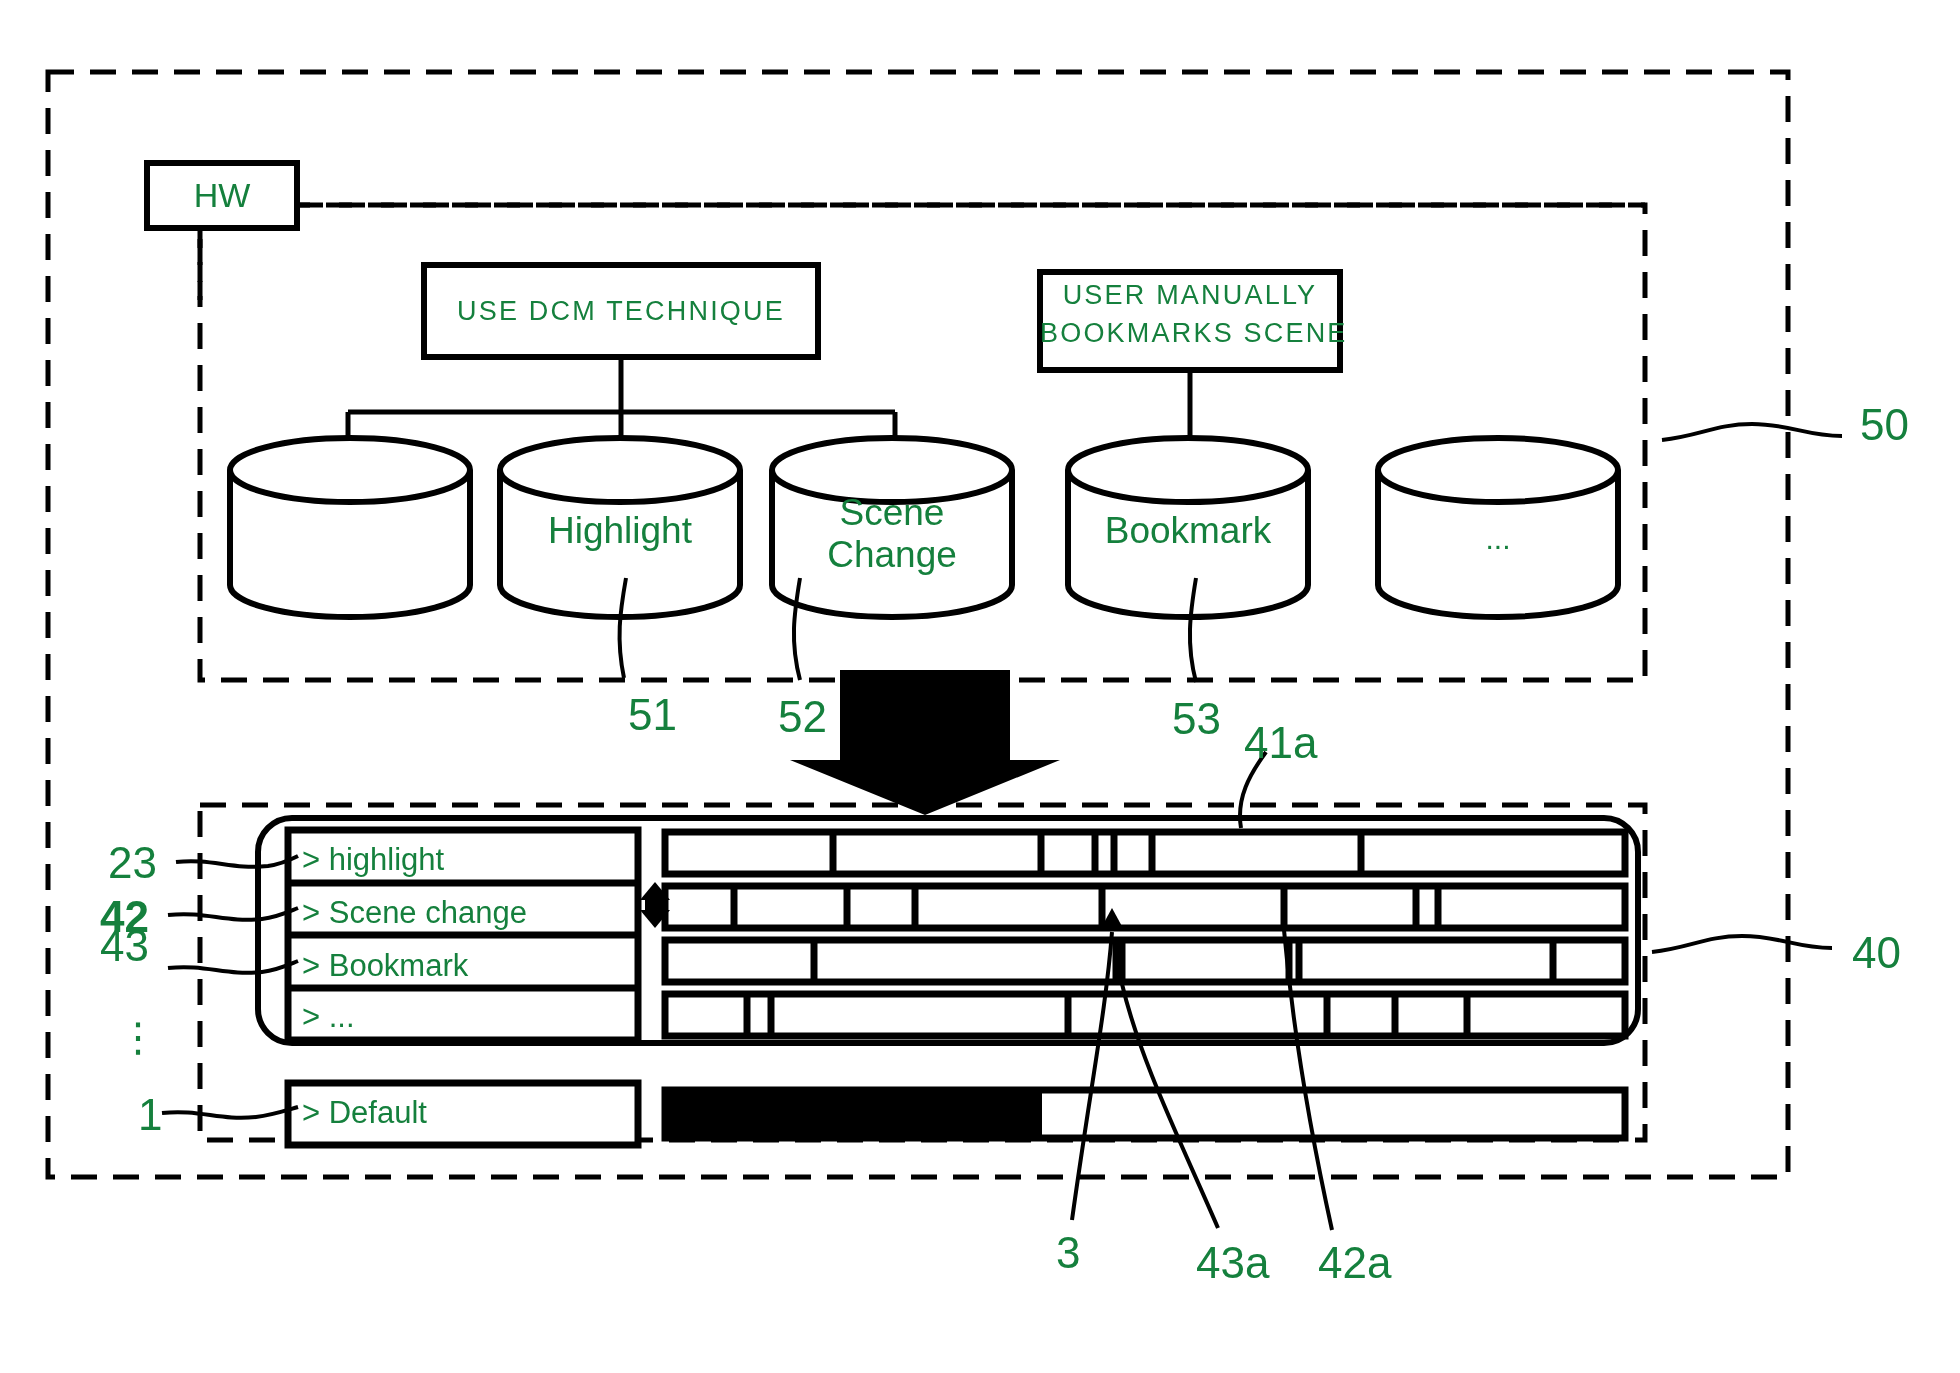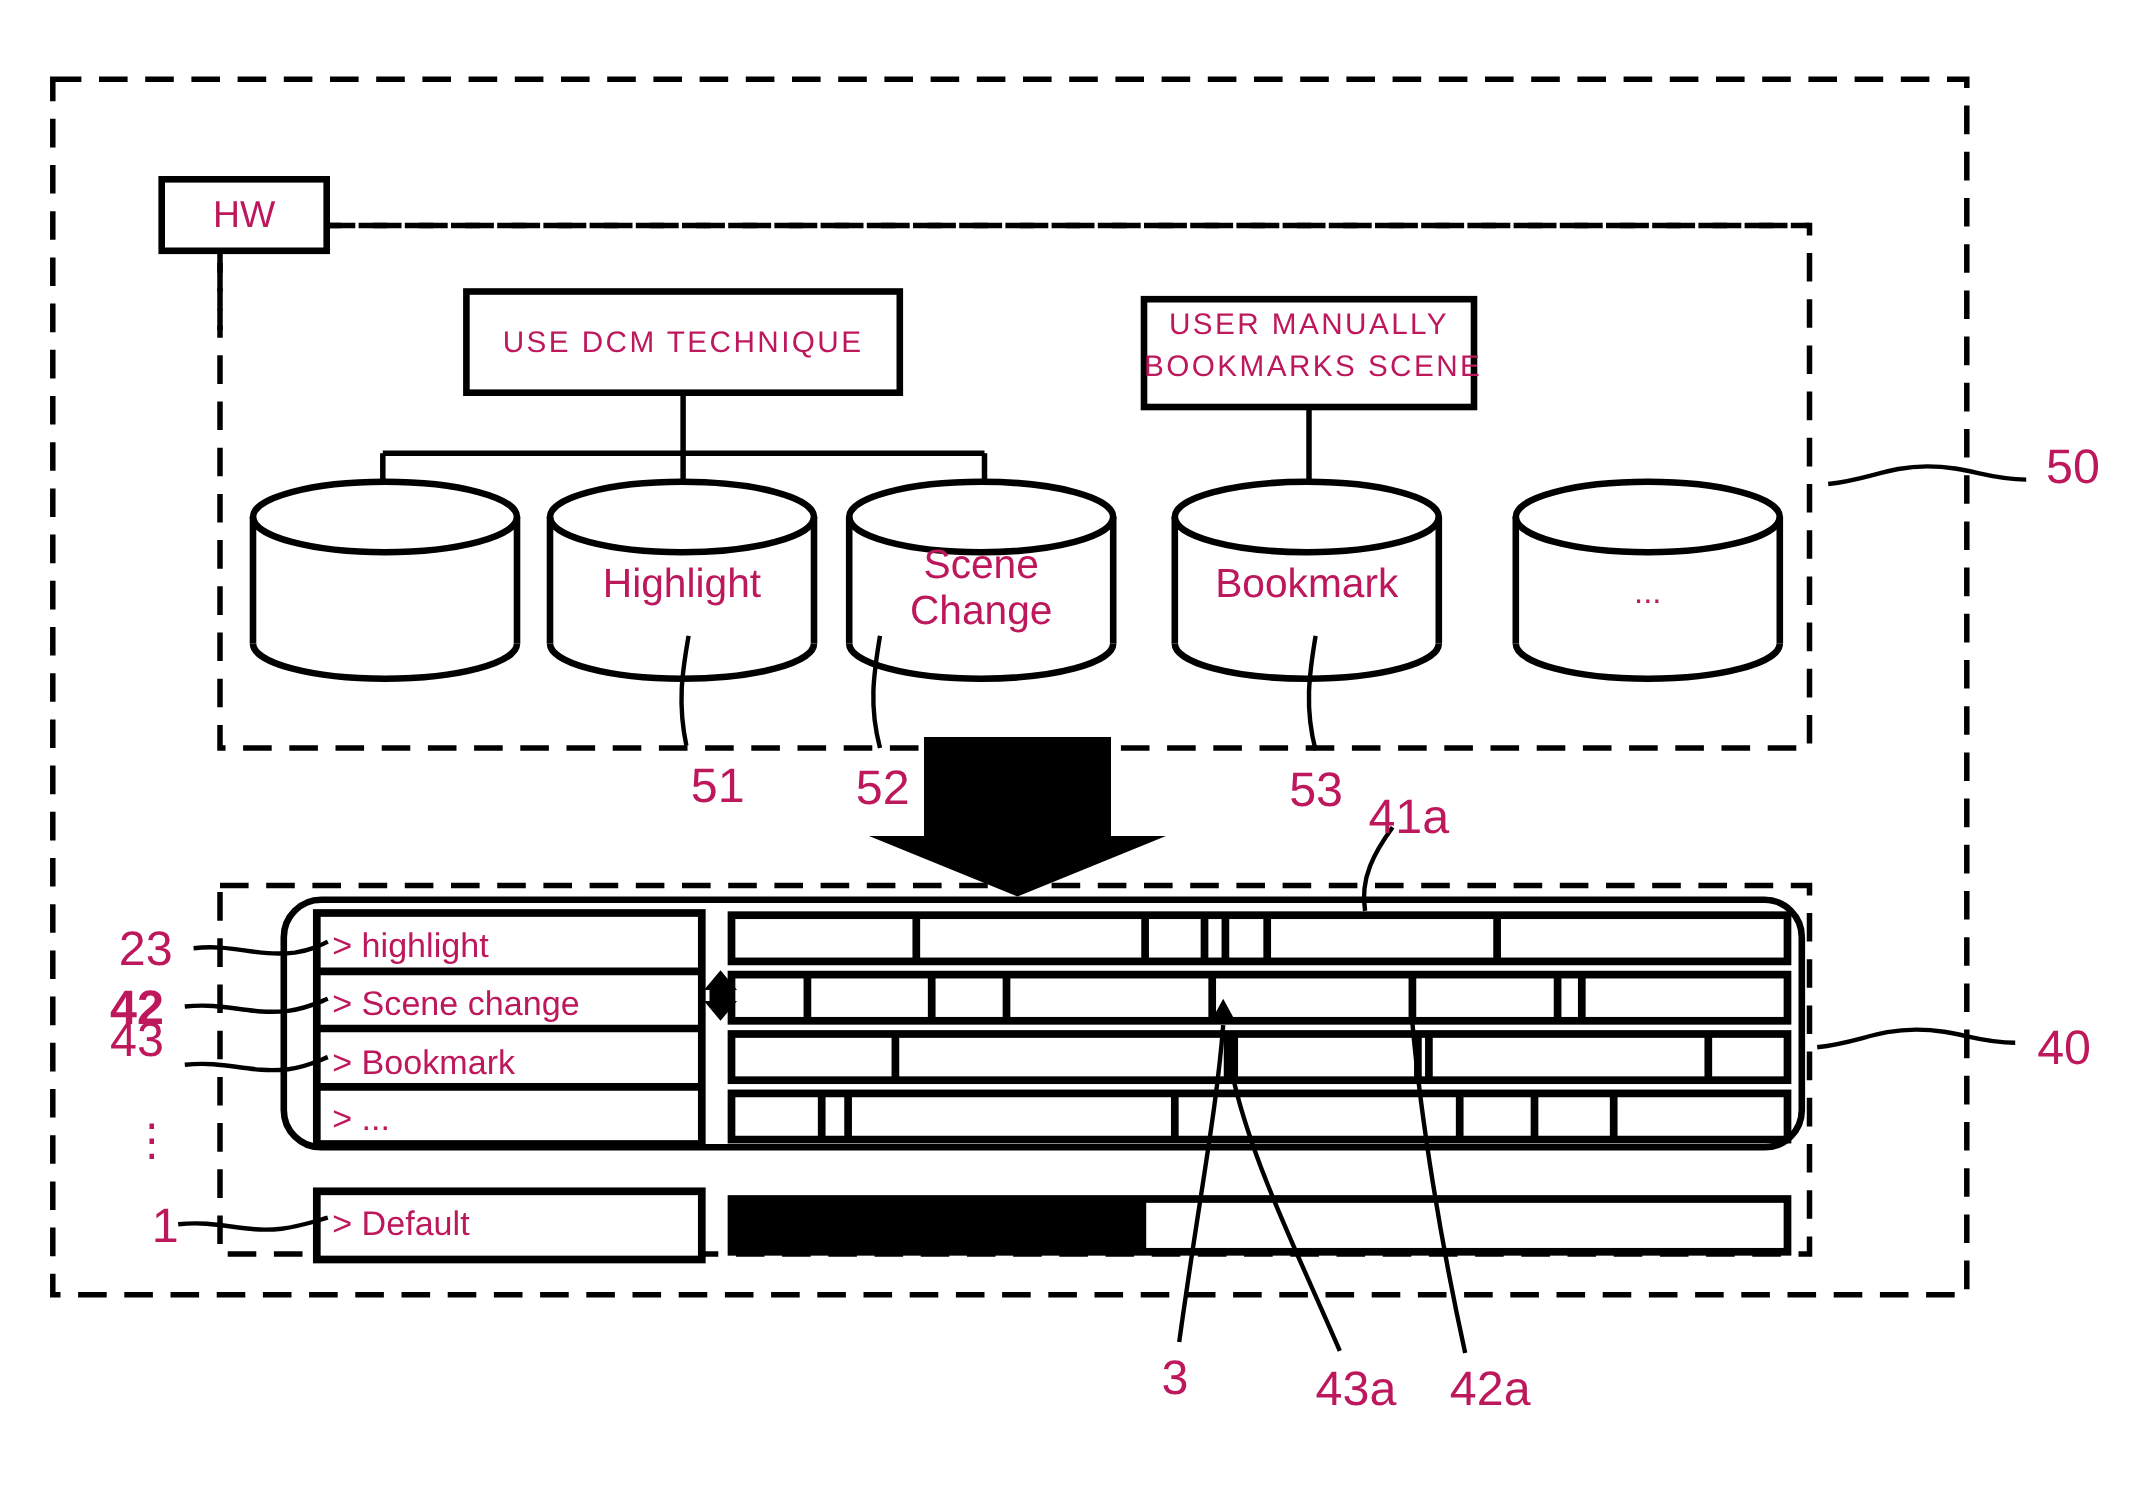--- a/index.html
+++ b/index.html
@@ -23,21 +23,21 @@
   }
   #stage svg {
     position: absolute;
     left: 0; top: 0;
     width: 1960px;
     height: 1373px;
   }
   .lbl {
     position: absolute;
     font-family: "Liberation Sans", sans-serif;
-    color: #be185d;
+    color: #15803d;
     white-space: pre;
     line-height: 1.12;
   }
   .ref {
     font-size: 44px;
     letter-spacing: 0px;
   }
   .boxtxt {
     font-size: 27px;
     letter-spacing: 2.2px;

